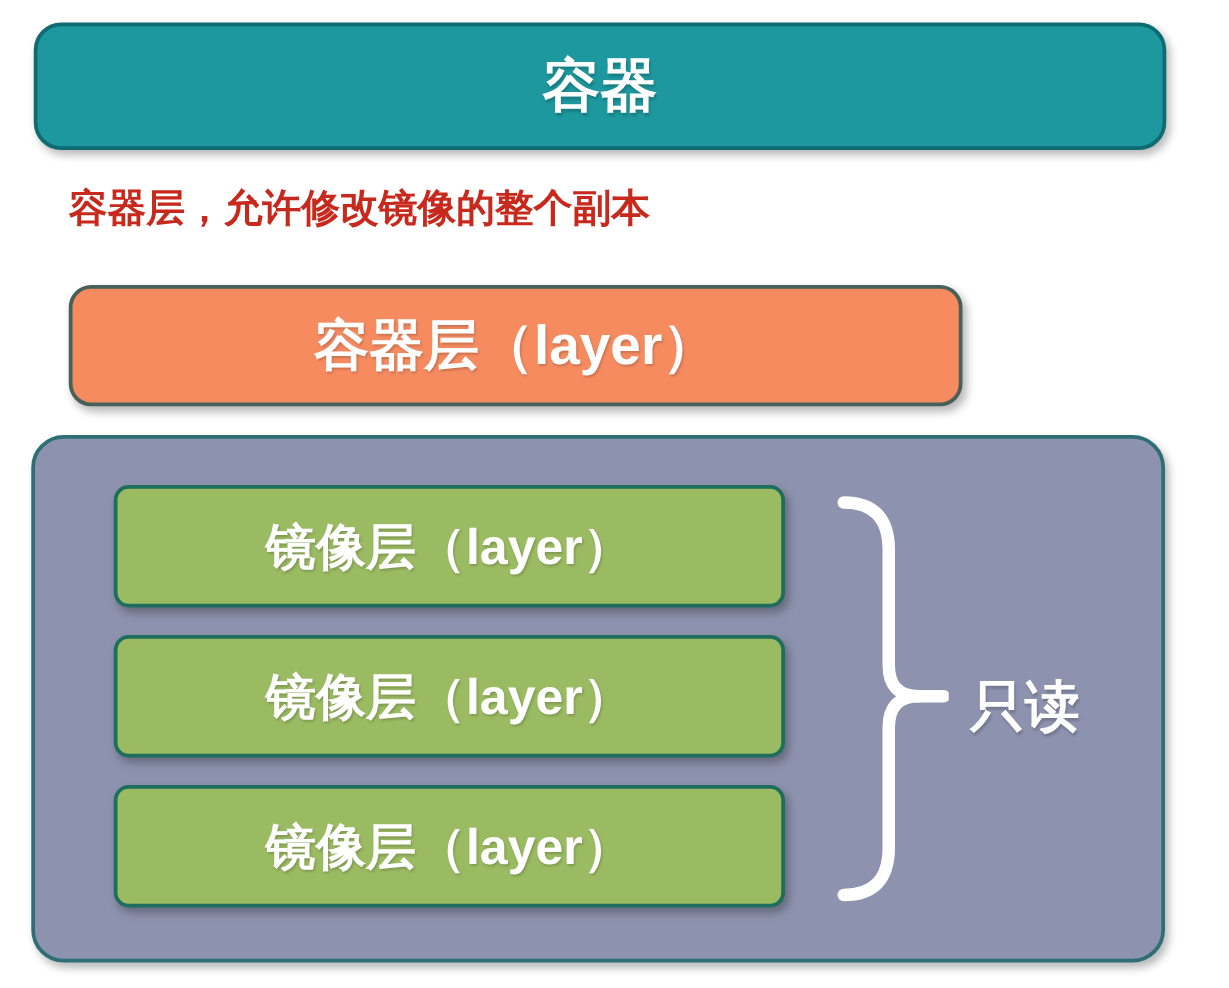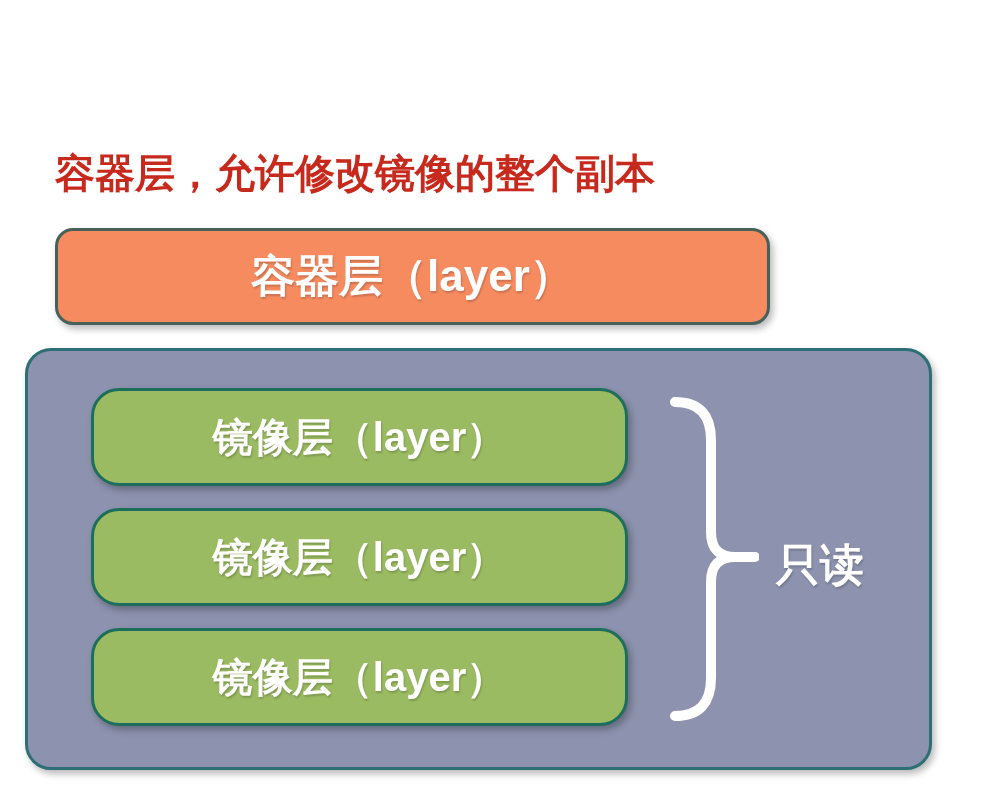--- a/index.html
+++ b/index.html
@@ -35,21 +35,21 @@
     width: 906px; height: 102px;
     background: var(--container-bg, #1d989e);
     border: 3px solid var(--container-border, #0e6b72);
     border-radius: 22px;
   }
   .container-box .box-label { font-size: 46px; }
   
   .caption {
     position: absolute;
     left: 55px; top: 146px;
-    font-size: 40px;
+    font-size: 31px;
     font-weight: bold;
     color: var(--caption-color, #c8291d);
     white-space: nowrap;
   }
   
   .container-layer-box {
     left: 25px; top: 228px;
     width: 715px; height: 97px;
     background: var(--layer-bg, #f78b60);
     border: 3px solid var(--layer-border, #47605a);
@@ -75,21 +75,21 @@
     border: 3px solid var(--group-border, #2d6f74);
     border-radius: 26px;
     box-shadow: 3px 4px 7px rgba(0,0,0,0.28);
   }
   
   .image-layer-box {
     left: 63px;
     width: 537px; height: 98px;
     background: var(--image-layer-bg, #9bbb62);
     border: 3px solid var(--image-layer-border, #1e6e5d);
-    border-radius: 28px;
+    border-radius: 12px;
     text-align: center;
   }
   .image-layer-box .box-label { font-size: 40px; }
   .image-layer-1 { top: 37px; }
   .image-layer-2 { top: 157px; }
   .image-layer-3 { top: 277px; }
   
   .brace {
     position: absolute;
     left: 639px; top: 45px;
@@ -110,20 +110,23 @@
     color: var(--brace-color, #ffffff);
     text-shadow: 1px 2px 2px rgba(0,0,0,0.18);
     white-space: nowrap;
   }
 </style>
 </head>
 <body>
 
 <div class="canvas">
 
+  <div class="box container-box">
+    <span class="box-label">容器</span>
+  </div>
 
   <div class="caption">容器层，允许修改镜像的整个副本</div>
 
   <div class="box container-layer-box">
     <span class="box-label">容器层（layer）</span>
   </div>
 
 
   <div class="group-box">
 

